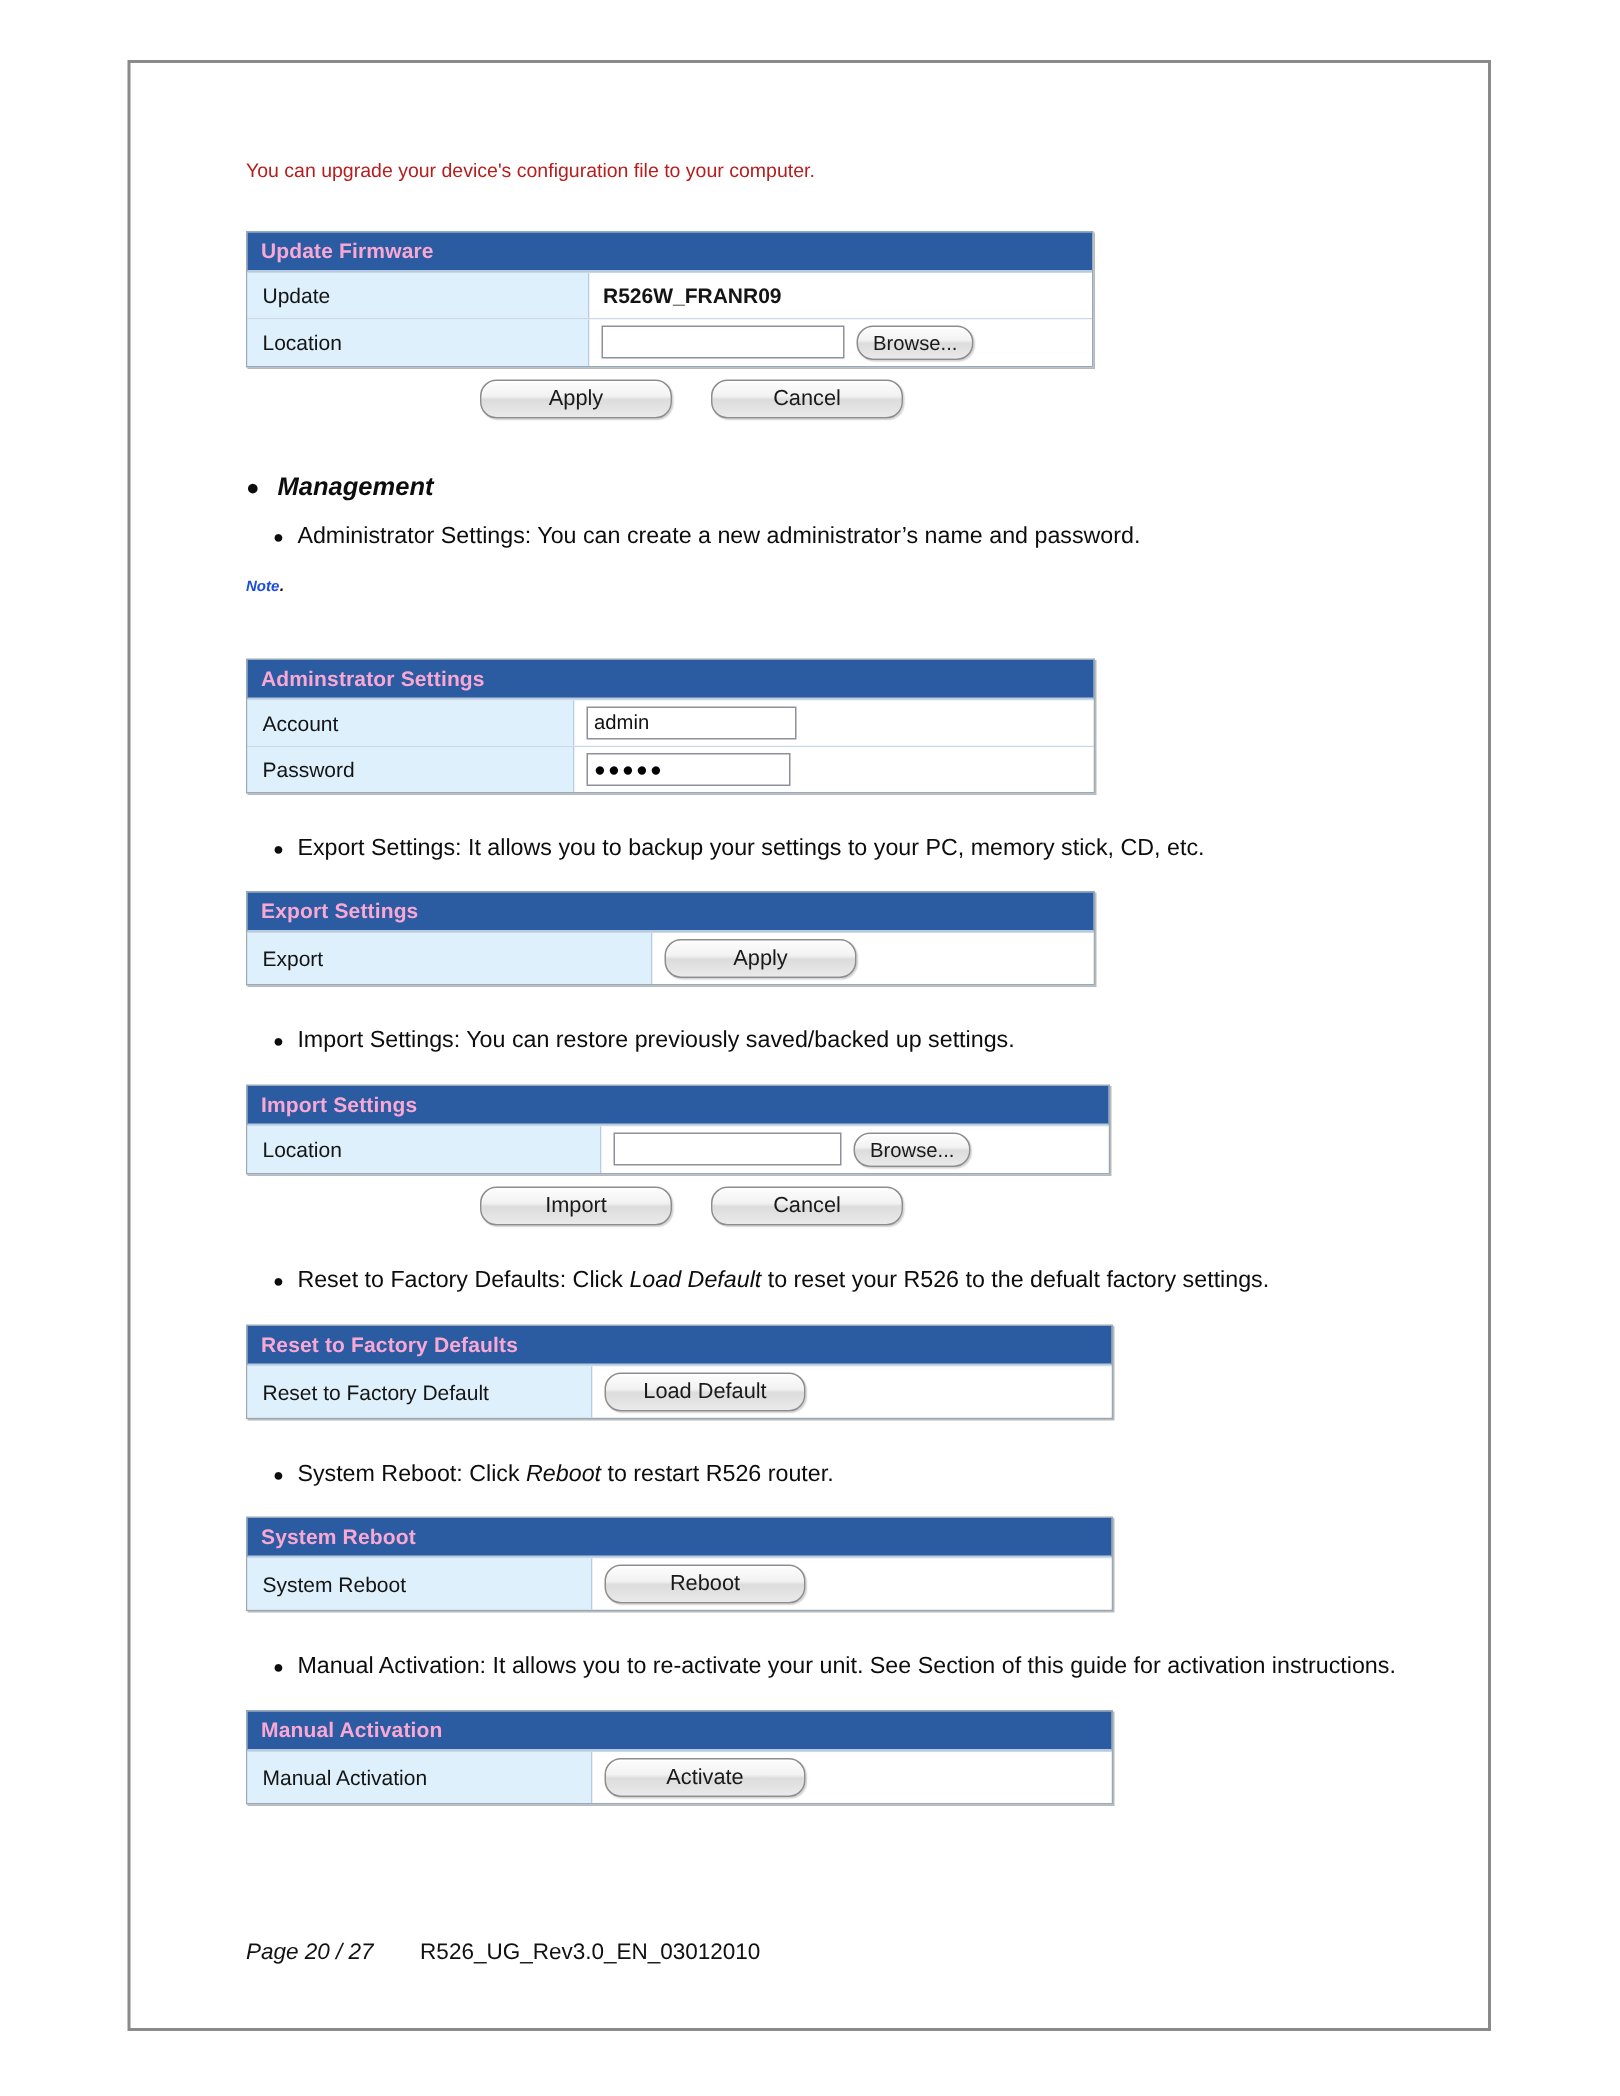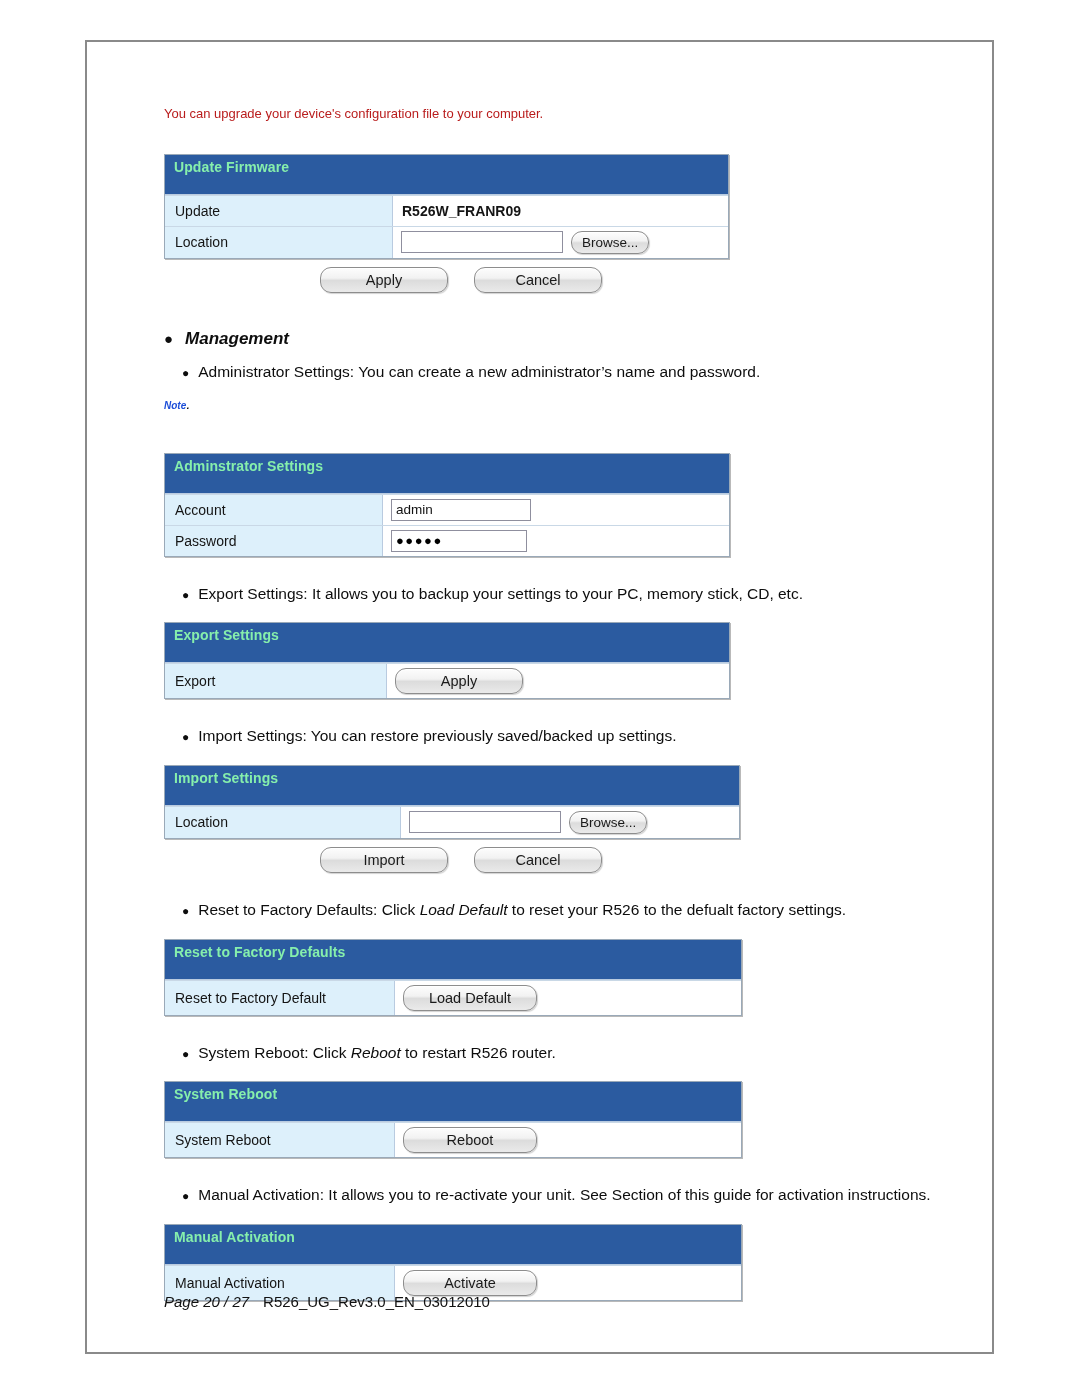--- a/index.html
+++ b/index.html
@@ -80,24 +80,24 @@
 
   
   .panel {
     border: 1px solid #9aa9b8;
     background: #ffffff;
     box-shadow: 1px 1px 0 #b9b9b9;
     box-sizing: border-box;
   }
   .panel-header {
     background: #2b5ba0;
-    color: #86efac;
+    color: #f9a8d4;
     font-weight: bold;
     font-size: 14px;
-    padding: 4px 8px 19px 9px;
+    padding: 4px 8px 5px 9px;
     letter-spacing: 0.1px;
     border-bottom: 1px solid #b9cbe0;
   }
   .panel-row {
     display: flex;
     align-items: stretch;
     border-top: 1px solid #c9d8e6;
     min-height: 30px;
   }
   .panel-row:first-of-type { border-top: none; }
@@ -122,21 +122,21 @@
     box-sizing: border-box;
   }
   .cell-value.plain { padding-left: 9px; font-weight: bold; }
 
   
   .w-fw   { width: 565px; }
   .w-fw .cell-label { width: 228px; }
   .w-adm  { width: 566px; }
   .w-adm .cell-label { width: 218px; }
   .w-exp  { width: 566px; }
-  .w-exp .cell-label { width: 222px; }
+  .w-exp .cell-label { width: 270px; }
   .w-imp  { width: 576px; }
   .w-imp .cell-label { width: 236px; }
   .w-rst  { width: 578px; }
   .w-rst .cell-label { width: 230px; }
   .w-reb  { width: 578px; }
   .w-reb .cell-label { width: 230px; }
   .w-act  { width: 578px; }
   .w-act .cell-label { width: 230px; }
 
   
@@ -191,21 +191,21 @@
   
   .footer {
     position: absolute;
     left: 164px;
     top: 1293px;
     font-size: 15px;
     color: #111;
     white-space: nowrap;
   }
   .footer .pg { font-style: italic; }
-  .footer .doc { margin-left: 14px; }
+  .footer .doc { margin-left: 31px; }
 
   .sp-12 { height: 12px; }
   .sp-18 { height: 18px; }
   .sp-22 { height: 22px; }
   .sp-26 { height: 26px; }
   .sp-30 { height: 30px; }
   .sp-36 { height: 36px; }
 </style>
 </head>
 <body>

